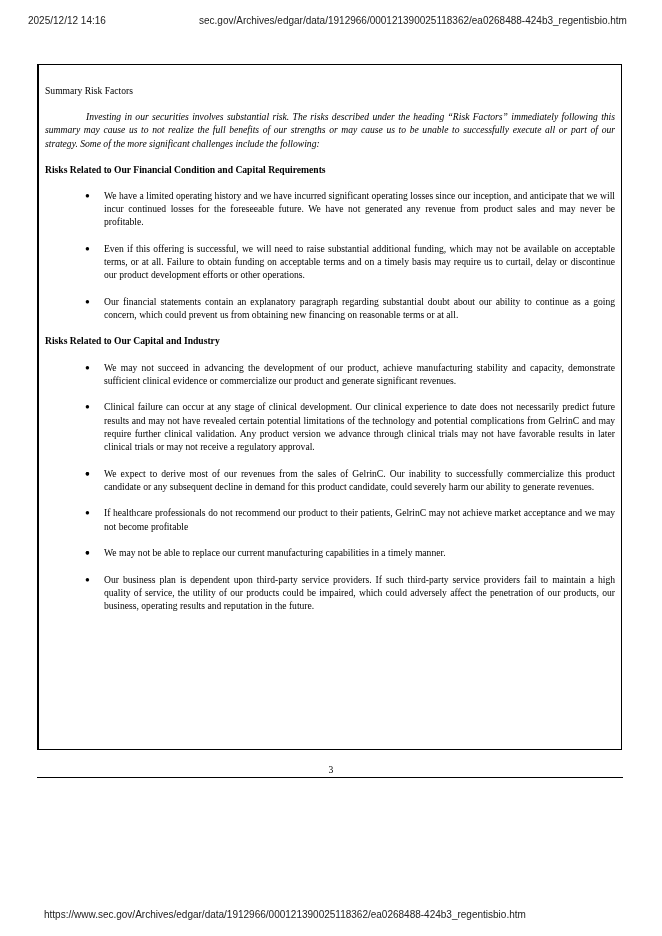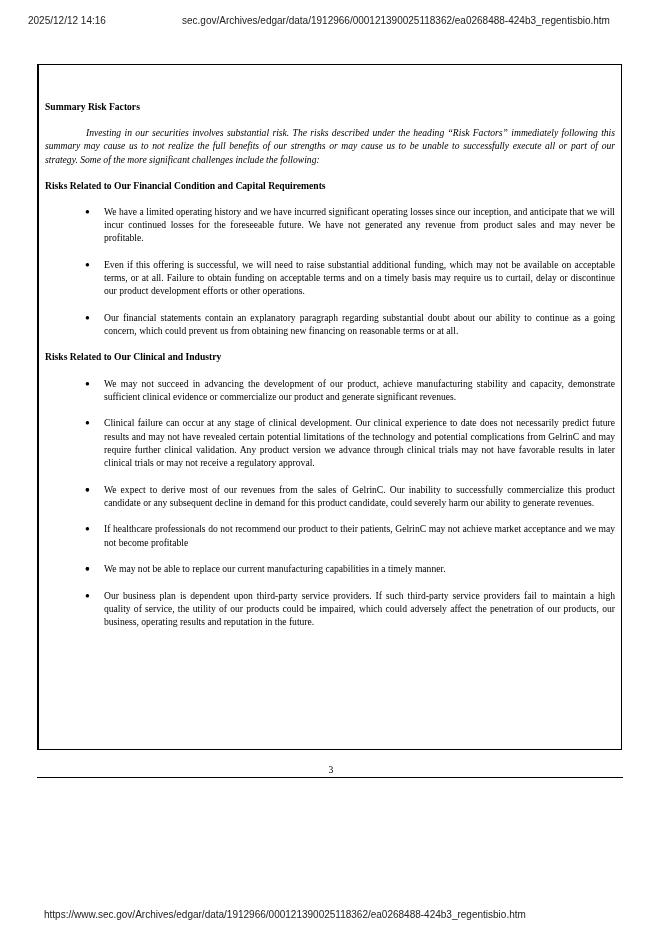--- a/index.html
+++ b/index.html
@@ -18,21 +18,21 @@
       position: absolute;
       left: 0;
       width: 662px;
       font-family: "Liberation Sans", sans-serif;
       font-size: 10px;
       color: #222;
     }
     .print-header { top: 15px; height: 12px; }
     .print-footer { top: 909px; height: 12px; }
     .ph-date { position: absolute; left: 28px; }
-    .ph-title { position: absolute; left: 182px; }
+    .ph-title { position: absolute; left: 199px; }
     .pf-url { position: absolute; left: 28px; padding-left: 16px; }
     .pf-page { position: absolute; right: 29px; margin-top: 43px; }
 
     .risk-box {
       position: absolute;
       left: 37px;
       top: 64px;
       width: 582px;
       height: 684px;
       border-top: 1px solid #000;
@@ -44,22 +44,22 @@
       font-size: 9.6px;
       line-height: 13.2px;
     }
     .box-inner {
       position: absolute;
       left: 6px;
       right: 6px;
       top: 19px;
     }
     .heading {
-      font-weight: bold;
-      margin: 16px 0 13px 0;
+      font-weight: normal;
+      margin: 0 0 13px 0;
     }
     .intro {
       text-align: justify;
       text-indent: 41px;
       margin: 0 0 13px 0;
       font-style: italic;
     }
     .section-heading {
       font-weight: bold;
       margin: 0 0 13px 0;
@@ -113,21 +113,21 @@
     <p class="heading">Summary Risk Factors</p>
     <p class="intro">Investing in our securities involves substantial risk. The risks described under the heading “Risk Factors” immediately following this summary may cause us to not realize the full benefits of our strengths or may cause us to be unable to successfully execute all or part of our strategy. Some of the more significant challenges include the following:</p>
 
     <p class="section-heading">Risks Related to Our Financial Condition and Capital Requirements</p>
     <ul class="bullets">
       <li><span class="bullet">●</span><span>We have a limited operating history and we have incurred significant operating losses since our inception, and anticipate that we will incur continued losses for the foreseeable future. We have not generated any revenue from product sales and may never be profitable.</span></li>
       <li><span class="bullet">●</span><span>Even if this offering is successful, we will need to raise substantial additional funding, which may not be available on acceptable terms, or at all. Failure to obtain funding on acceptable terms and on a timely basis may require us to curtail, delay or discontinue our product development efforts or other operations.</span></li>
       <li><span class="bullet">●</span><span>Our financial statements contain an explanatory paragraph regarding substantial doubt about our ability to continue as a going concern, which could prevent us from obtaining new financing on reasonable terms or at all.</span></li>
     </ul>
 
-    <p class="section-heading">Risks Related to Our Clinical and Industry</p>
+    <p class="section-heading">Risks Related to Our Capital and Industry</p>
     <ul class="bullets">
       <li><span class="bullet">●</span><span>We may not succeed in advancing the development of our product, achieve manufacturing stability and capacity, demonstrate sufficient clinical evidence or commercialize our product and generate significant revenues.</span></li>
       <li><span class="bullet">●</span><span>Clinical failure can occur at any stage of clinical development. Our clinical experience to date does not necessarily predict future results and may not have revealed certain potential limitations of the technology and potential complications from GelrinC and may require further clinical validation. Any product version we advance through clinical trials may not have favorable results in later clinical trials or may not receive a regulatory approval.</span></li>
       <li><span class="bullet">●</span></li>
       <li><span class="bullet">●</span><span>We expect to derive most of our revenues from the sales of GelrinC. Our inability to successfully commercialize this product candidate or any subsequent decline in demand for this product candidate, could severely harm our ability to generate revenues.</span></li>
       <li><span class="bullet">●</span><span>If healthcare professionals do not recommend our product to their patients, GelrinC may not achieve market acceptance and we may not become profitable</span></li>
       <li><span class="bullet">●</span></li>
       <li><span class="bullet">●</span><span>We may not be able to replace our current manufacturing capabilities in a timely manner.</span></li>
       <li><span class="bullet">●</span><span>Our business plan is dependent upon third-party service providers. If such third-party service providers fail to maintain a high quality of service, the utility of our products could be impaired, which could adversely affect the penetration of our products, our business, operating results and reputation in the future.</span></li>
     </ul>

